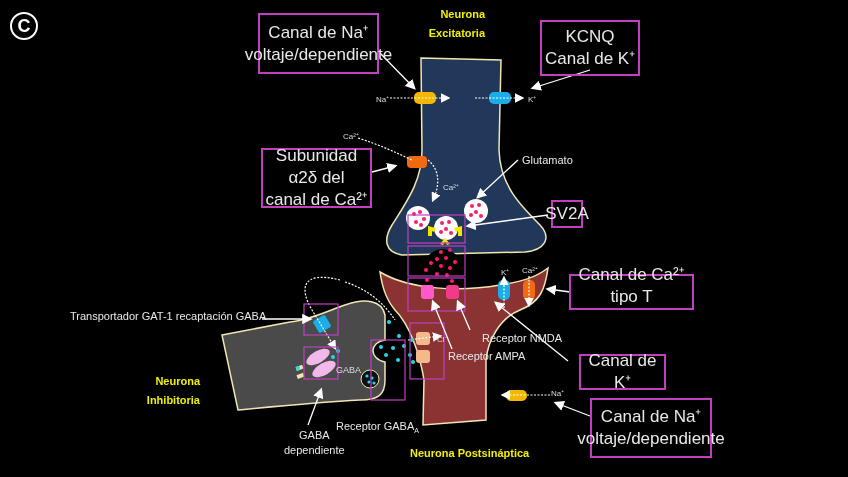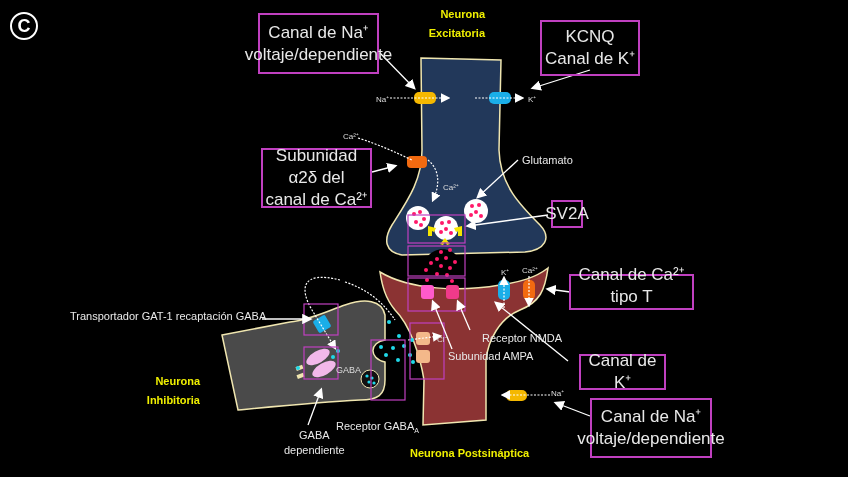--- a/index.html
+++ b/index.html
@@ -204,21 +204,21 @@
 <div class="box" style="left:579px;top:354px;width:87px;height:36px;">
   <div>Canal de K⁺</div>
 </div>
 <div class="box" style="left:590px;top:398px;width:122px;height:60px;">
   <div>Canal de Na⁺</div>
   <div>voltaje/dependiente</div>
 </div>
 
 <div class="lbl" style="left:522px;top:154px;">Glutamato</div>
 <div class="lbl" style="left:468px;top:332px;margin-left:14px;">Receptor NMDA</div>
-<div class="lbl" style="left:448px;top:350px;">Subunidad AMPA</div>
+<div class="lbl" style="left:448px;top:350px;">Receptor AMPA</div>
 <div class="lbl" style="left:70px;top:310px;">Transportador GAT-1 recaptación  GABA</div>
 <div class="sm" style="left:336px;top:365px;font-size:9px;">GABA</div>
 <div class="lbl" style="left:284px;top:428px;text-align:center;line-height:15px;">
   <div>GABA</div>
   <div>dependiente</div>
 </div>
 <div class="lbl" style="left:336px;top:420px;"><span>Receptor GABA</span><sub style="font-size:7px;">A</sub></div>
 
 <div class="sm" style="left:376px;top:93px;">Na⁺</div>
 <div class="sm" style="left:528px;top:93px;">K⁺</div>

